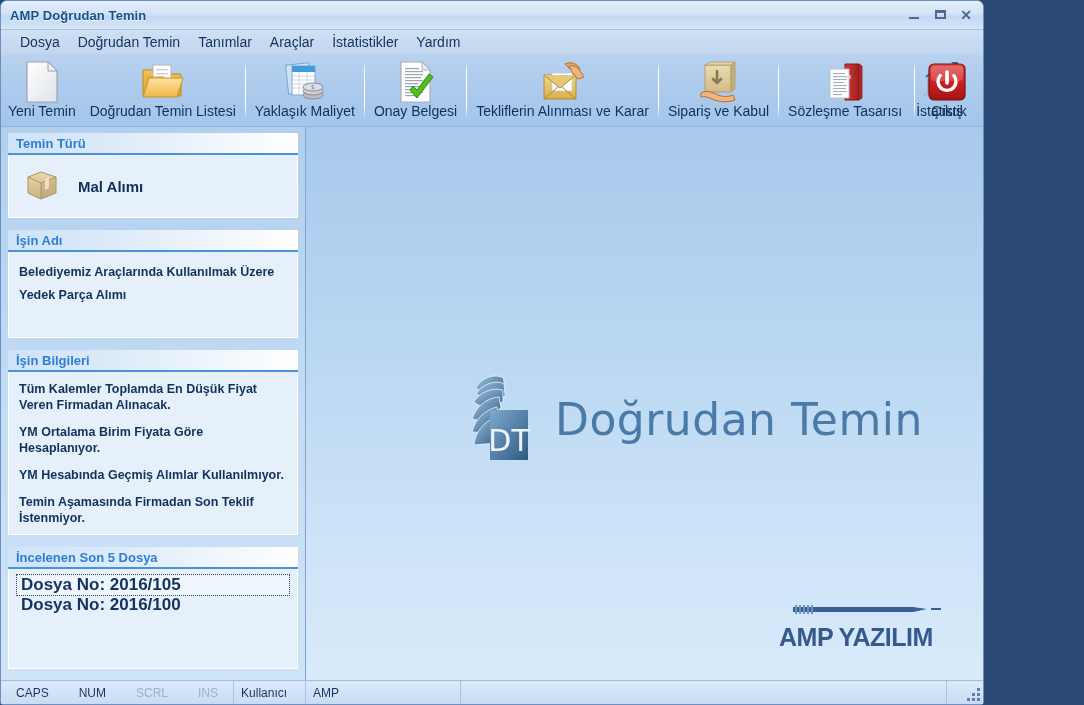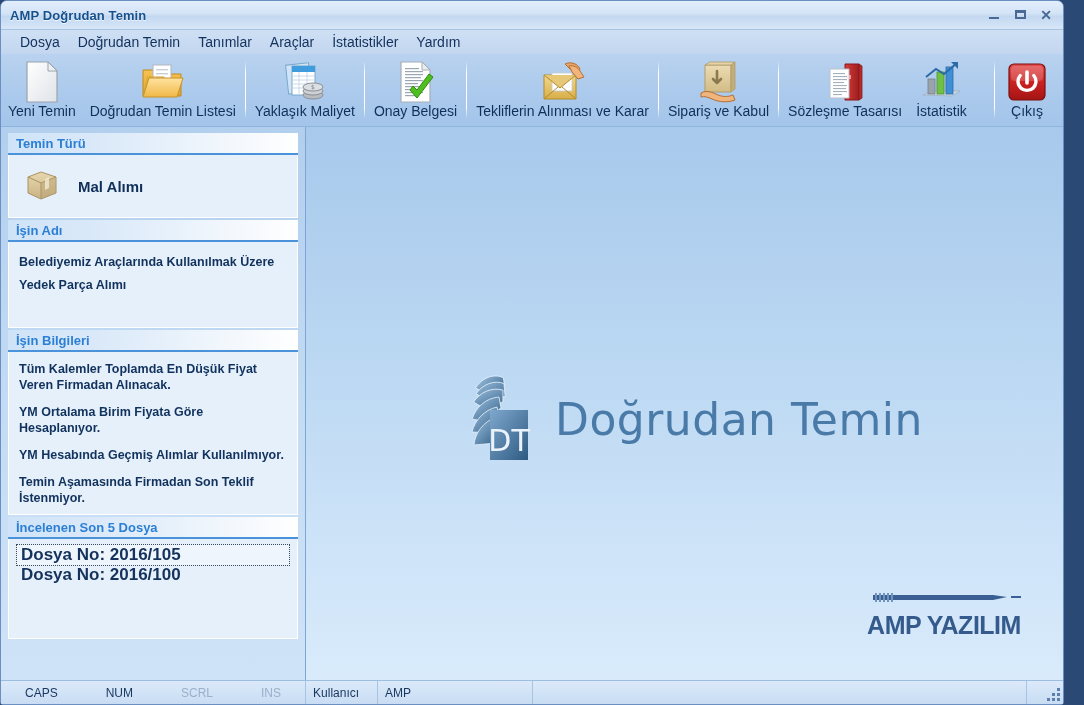--- a/index.html
+++ b/index.html
@@ -6,21 +6,21 @@
   html, body {
     width: 1084px; height: 705px;
     overflow: hidden;
     font-family: "Liberation Sans", sans-serif;
     background: #2a4a75;
   }
 
   
   #window {
     position: absolute; left: 0; top: 0;
-    width: 1064px; height: 705px;
+    width: 984px; height: 705px;
     background: linear-gradient(to bottom, #cfe0f3 0%, #bcd4ee 100%);
     border: 1px solid #6b8fc0;
     border-radius: 7px 7px 3px 3px;
     display: flex; flex-direction: column;
   }
 
   
   #titlebar {
     position: relative;
     height: 29px;
@@ -109,21 +109,21 @@
 
   
   #sidebar {
     flex: 0 0 305px; width: 305px;
     background: linear-gradient(to bottom, #b2cfee 0%, #c3dbf4 50%, #cfe3f8 100%);
     border-right: 1px solid #7fa6d3;
     padding: 6px 7px 0 7px;
     display: flex; flex-direction: column;
     overflow: hidden;
   }
-  .panel { margin-bottom: 2px; }
+  .panel { margin-bottom: 12px; }
   .panel-header {
     height: 22px;
     background: linear-gradient(to right, #cfe3f8 0%, #dceaf9 35%, #ffffff 100%);
     border-bottom: 2px solid #4a92d9;
     display: flex; align-items: center;
     padding-left: 8px;
   }
   .panel-header-text {
     font-size: 13px; font-weight: bold;
     color: #2b7fd4;
@@ -169,22 +169,22 @@
     left: 145px; top: 240px;
     display: flex; align-items: center; gap: 14px; justify-content: space-between;
   }
   #logo-text {
     font-size: 44px;
     color: #4a7ba8;
     letter-spacing: .5px;
     font-family: "DejaVu Sans", sans-serif;
   }
   #amp-logo {
-    position: absolute; right: 34px; bottom: 40px;
-    text-align: center;
+    position: absolute; right: 34px; bottom: 28px;
+    text-align: left;
   }
   #amp-logo-text {
     font-size: 25px; font-weight: bold;
     color: #355a8c; letter-spacing: -.5px;
     font-family: "Liberation Sans", sans-serif;
   }
 
   
   #statusbar {
     flex: 0 0 24px; height: 24px;
@@ -193,21 +193,21 @@
     border-top: 1px solid #9dbde2;
     font-size: 12px;
   }
   .sb-cell {
     display: flex; align-items: center;
     padding: 0 7px;
     border-right: 1px solid #a8c3e2;
     color: #18365f;
   }
   #sb-indicators { display: flex; align-items: center; gap: 0; border-right: 1px solid #a8c3e2; }
-  #sb-indicators .ind { padding: 0 24px; }
+  #sb-indicators .ind { padding: 0 15px; }
   #sb-user { width: 72px; }
   #sb-app { flex: 0 0 155px; }
   #sb-spacer { flex: 1 1 auto; border-right: 1px solid #a8c3e2; }
   #sb-grip {
     flex: 0 0 36px;
     display: flex; align-items: flex-end; justify-content: flex-end;
     padding: 0 3px 3px 0;
   }
   .grip-dots { display: grid; grid-template-columns: repeat(3, 3px); gap: 2px; }
   .grip-dots i { width: 3px; height: 3px; background: #5d7fae; display: block; }

